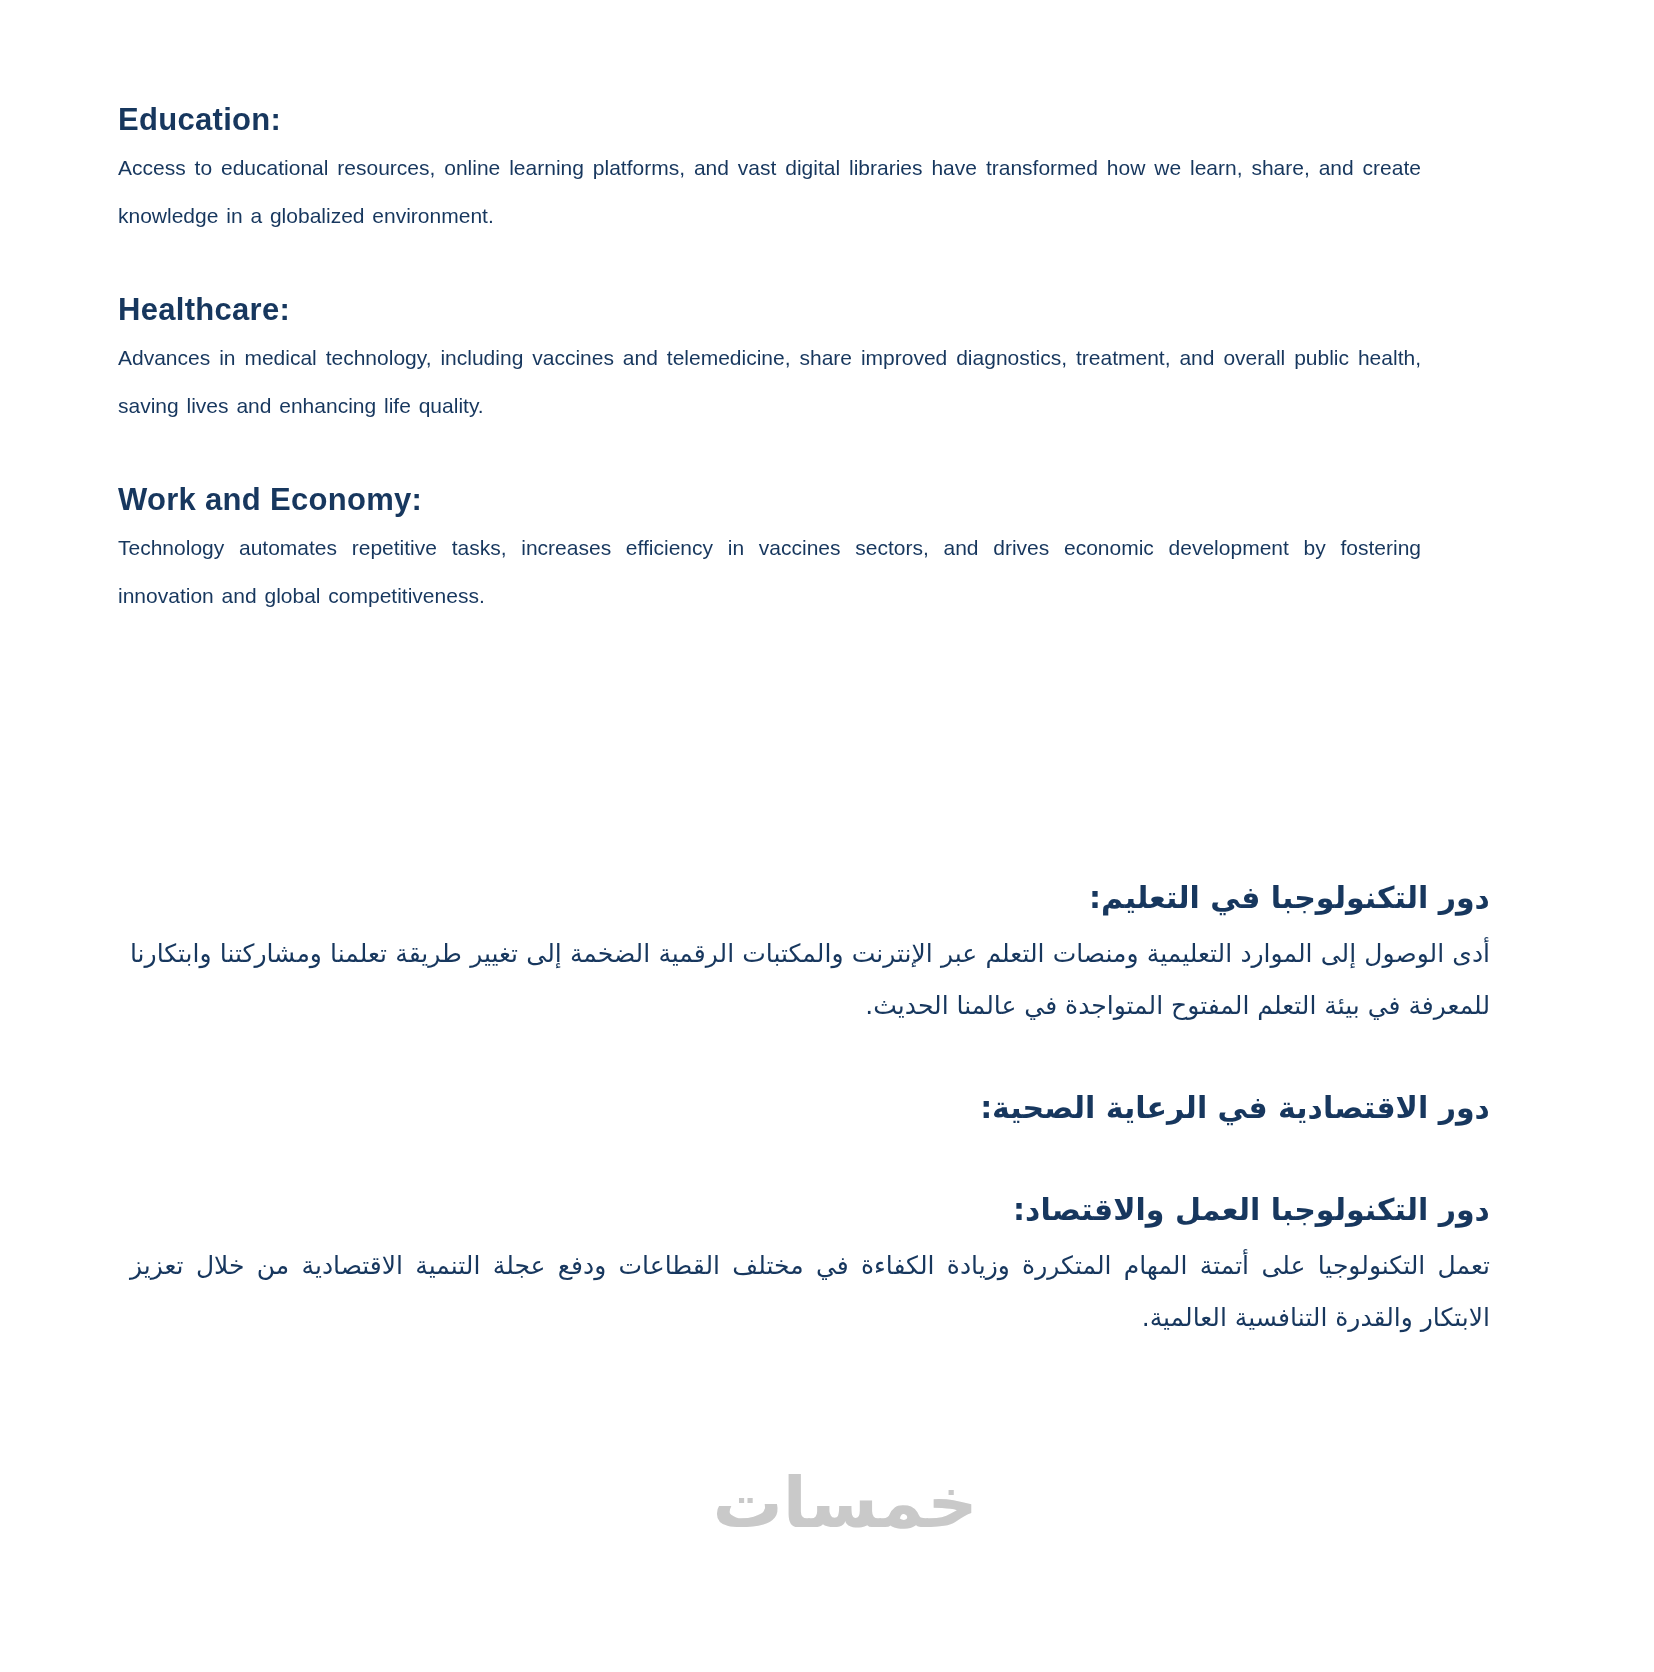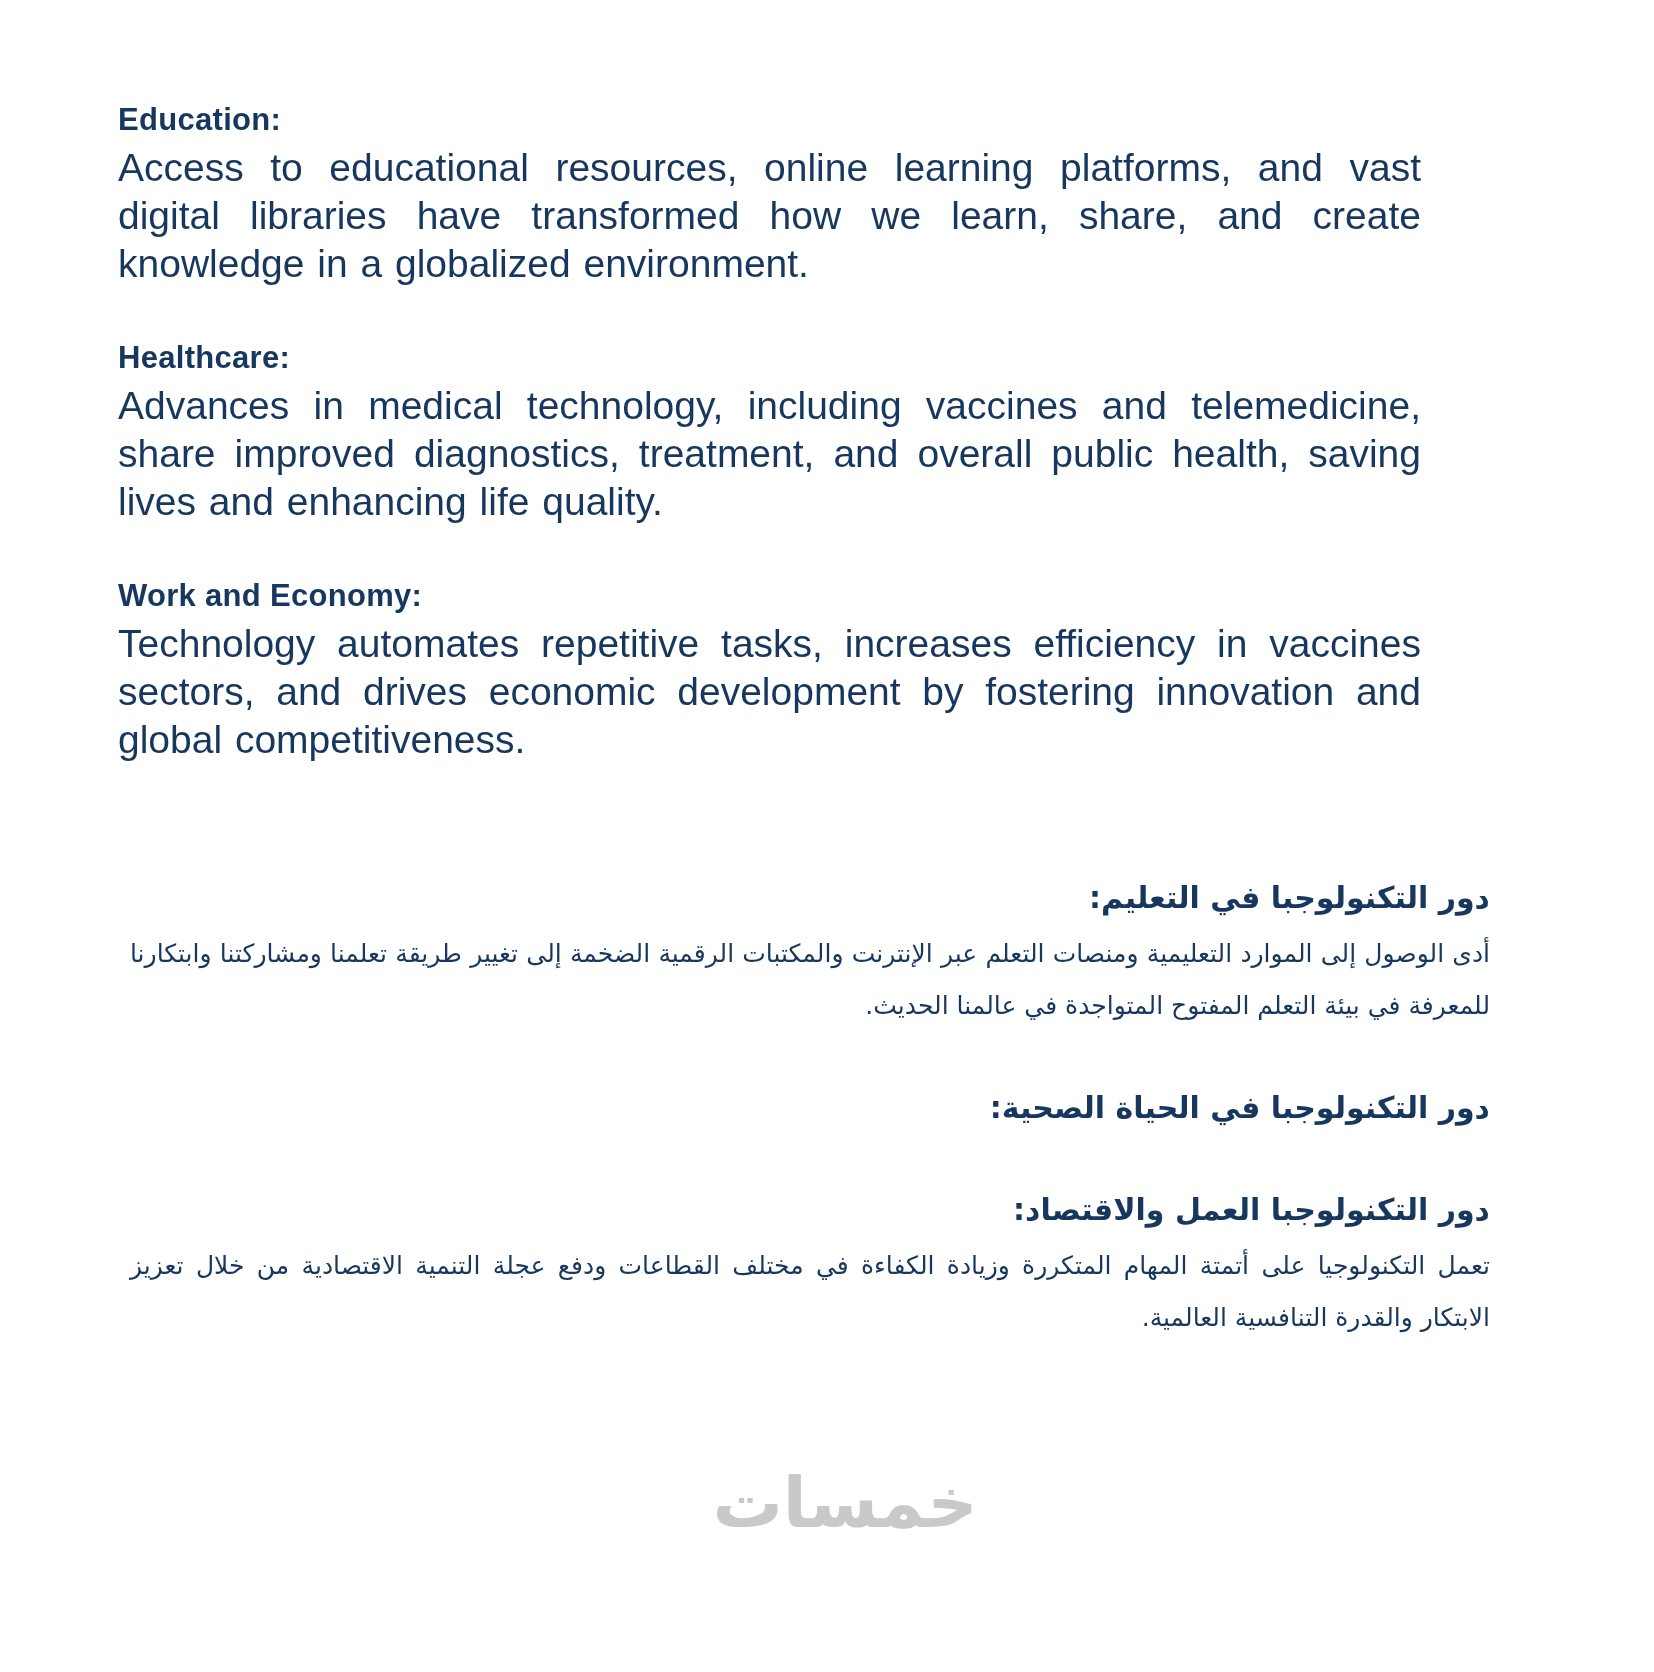--- a/index.html
+++ b/index.html
@@ -37,21 +37,21 @@
   .en-section { margin: 0 0 46px 0; }
   .en-heading {
     margin: 0;
     font-size: 31px;
     line-height: 48px;
     font-weight: bold;
     letter-spacing: 0.3px;
   }
   .en-body {
     margin: 0;
-    font-size: 39px;
+    font-size: 21px;
     line-height: 48px;
     text-align: justify;
     word-spacing: 2px;
   }
 
   
   .arabic-block {
     position: absolute;
     top: 872px;
     right: 164px;
@@ -115,21 +115,21 @@
   </div>
 
   <div class="arabic-block" dir="rtl" lang="ar">
 
     <section class="ar-section">
       <h2 class="ar-heading">دور التكنولوجبا في التعليم:</h2>
       <p class="ar-body">أدى الوصول إلى الموارد التعليمية ومنصات التعلم عبر الإنترنت والمكتبات الرقمية الضخمة إلى تغيير طريقة تعلمنا ومشاركتنا وابتكارنا للمعرفة في بيئة التعلم المفتوح المتواجدة في عالمنا الحديث.</p>
     </section>
 
     <section class="ar-section">
-      <h2 class="ar-heading">دور التكنولوجبا في الحياة الصحية:</h2>
+      <h2 class="ar-heading">دور الاقتصادية في الرعاية الصحية:</h2>
     </section>
 
     <section class="ar-section">
       <h2 class="ar-heading">دور التكنولوجبا العمل والاقتصاد:</h2>
       <p class="ar-body">تعمل التكنولوجيا على أتمتة المهام المتكررة وزيادة الكفاءة في مختلف القطاعات ودفع عجلة التنمية الاقتصادية من خلال تعزيز الابتكار والقدرة التنافسية العالمية.</p>
     </section>
 
   </div>
 
   <div class="watermark" lang="ar">خمسات</div>

